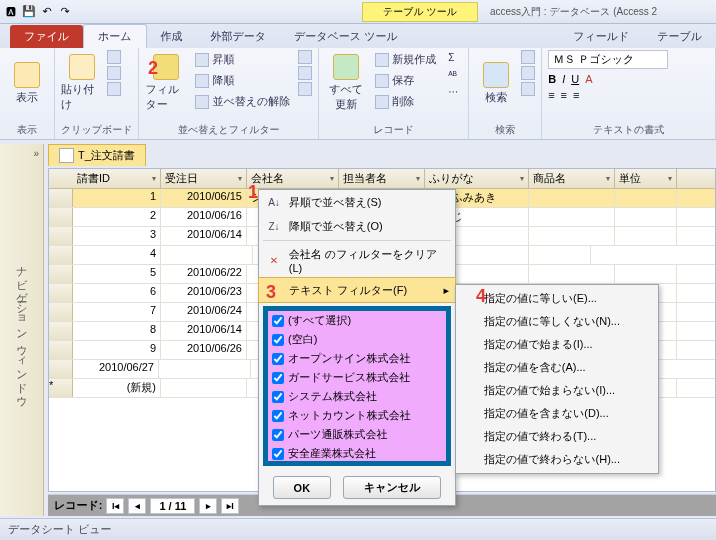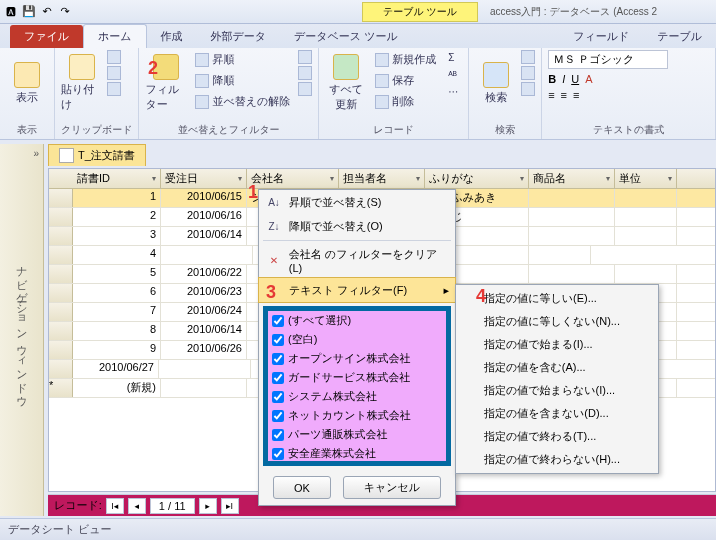--- a/index.html
+++ b/index.html
@@ -62,27 +62,27 @@
 
 .filter-menu { position: absolute; left: 258px; top: 189px; width: 198px; background: #f4f4f4; border: 1px solid #9aa5b5; box-shadow: 2px 2px 5px rgba(0,0,0,0.25); z-index: 30; }
 .filter-menu .mitem { display: flex; align-items: center; gap: 6px; padding: 4px 6px; font-size: 11px; }
 .filter-menu .mitem.hl { background: #fde598; border: 1px solid #d9b34a; margin: -1px; }
 .filter-menu .micon { width: 18px; height: 16px; display: inline-flex; align-items: center; justify-content: center; font-size: 10px; color: #446; }
 .filter-menu .sep { height: 1px; background: #cdd3df; margin: 2px 4px; }
 .chkpanel { background: #f0abfc; border: 5px solid #0369a1; margin: 4px; max-height: 160px; overflow: hidden; position: relative; }
 .chkpanel .chk { display: flex; align-items: center; gap: 4px; padding: 2px 4px; font-size: 11px; }
 .chkpanel input { width: 12px; height: 12px; }
 .btns { display: flex; justify-content: center; gap: 12px; padding: 6px; }
-.btns button { padding: 3px 20px; font-size: 11px; background: linear-gradient(#fefefe,#e4e4e4); border: 1px solid #9aa5b5; border-radius: 3px; }
+.btns button { padding: 3px 20px; font-size: 11px; background: linear-gradient(#fefefe,#e4e4e4); border: 1px solid #9aa5b5; border-radius: 3px; font-weight: bold; }
 
 .submenu { position: absolute; left: 455px; top: 276px; width: 204px; background: #f4f4f4; border: 1px solid #9aa5b5; box-shadow: 2px 2px 5px rgba(0,0,0,0.25); z-index: 31; padding: 2px 0; margin-top: 8px; }
 .submenu .mitem { padding: 4px 8px 4px 28px; font-size: 11px; }
 
 
-.recnav { position: absolute; left: 48px; bottom: 24px; height: 22px; display: flex; align-items: center; gap: 4px; font-size: 11px; padding: 0 6px; background: #be185d; border-top: 1px solid #c7cedd; right: 0; }
+.recnav { position: absolute; left: 48px; bottom: 24px; height: 22px; display: flex; align-items: center; gap: 4px; font-size: 11px; padding: 0 6px; background: #a3a3a3; border-top: 1px solid #c7cedd; right: 0; font-weight: bold; }
 .recnav .rbtn { border: 1px solid #bcc4d6; background: #fefefe; width: 18px; height: 16px; display: inline-flex; align-items: center; justify-content: center; font-size: 9px; }
 .status { position: absolute; left: 0; bottom: 0; right: 0; height: 22px; background: linear-gradient(#e8ecf5,#dae0ee); border-top: 1px solid #b9c5de; padding: 3px 8px; font-size: 11px; color: #445; }
 </style>
 </head>
 <body>
 
 <div class="titlebar">
   <div class="qat">
     <span class="icon-small">🅰</span>
     <span class="icon-small">💾</span>

